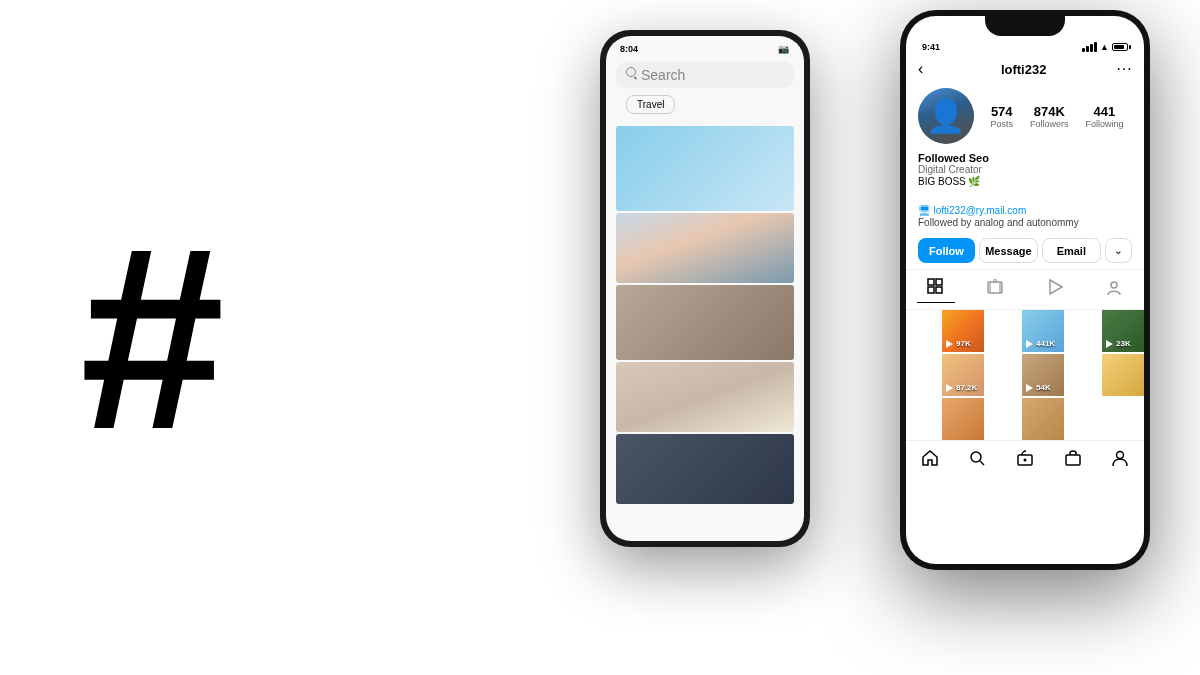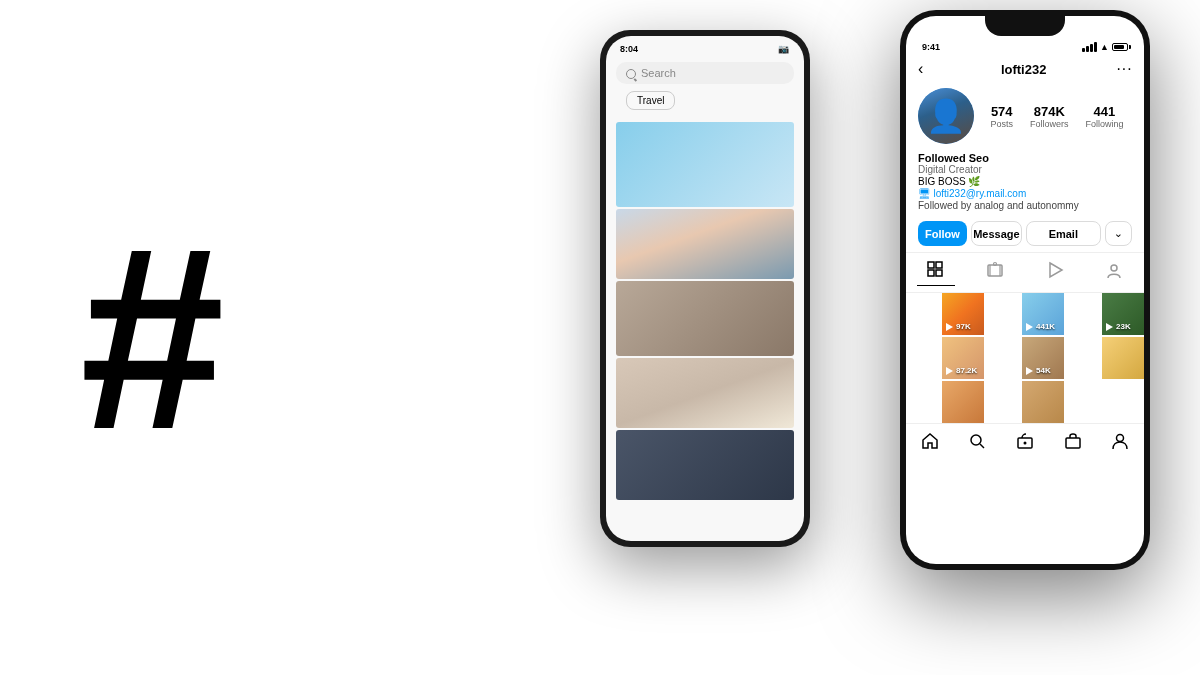--- a/index.html
+++ b/index.html
@@ -73,23 +73,23 @@
       font-size: 9px;
       font-weight: 600;
     }
 
     .phone-back-search {
       margin: 4px 10px 6px;
       background: #efefef;
       border-radius: 10px;
       padding: 5px 10px;
       display: flex;
-      align-items: flex-end;
+      align-items: flex-start;
       gap: 5px;
-      font-size: 11px;
+      font-size: 14px;
       color: #888;
     }
 
     .search-icon-small {
       width: 10px;
       height: 10px;
       border: 1.5px solid #888;
       border-radius: 50%;
       position: relative;
       display: inline-block;
@@ -331,21 +331,21 @@
     }
 
     .bio-text {
       font-size: 10px;
       margin-top: 1px;
     }
 
     .bio-email {
       font-size: 10px;
       color: #0095f6;
-      margin-top: 1px;
+      margin-top: 18px;
     }
 
     .bio-followed {
       font-size: 10px;
       color: #444;
       margin-top: 1px;
     }
 
     
     .action-buttons {
@@ -377,21 +377,21 @@
       font-weight: 600;
       cursor: pointer;
     }
 
     .btn-email {
       flex: 1;
       background: #fff;
       color: #000;
       border: 1px solid #dbdbdb;
       border-radius: 8px;
-      padding: 5px 12px;
+      padding: 5px 0;
       font-size: 11px;
       font-weight: 600;
       cursor: pointer;
     }
 
     .btn-chevron {
       background: #fff;
       color: #000;
       border: 1px solid #dbdbdb;
       border-radius: 8px;

